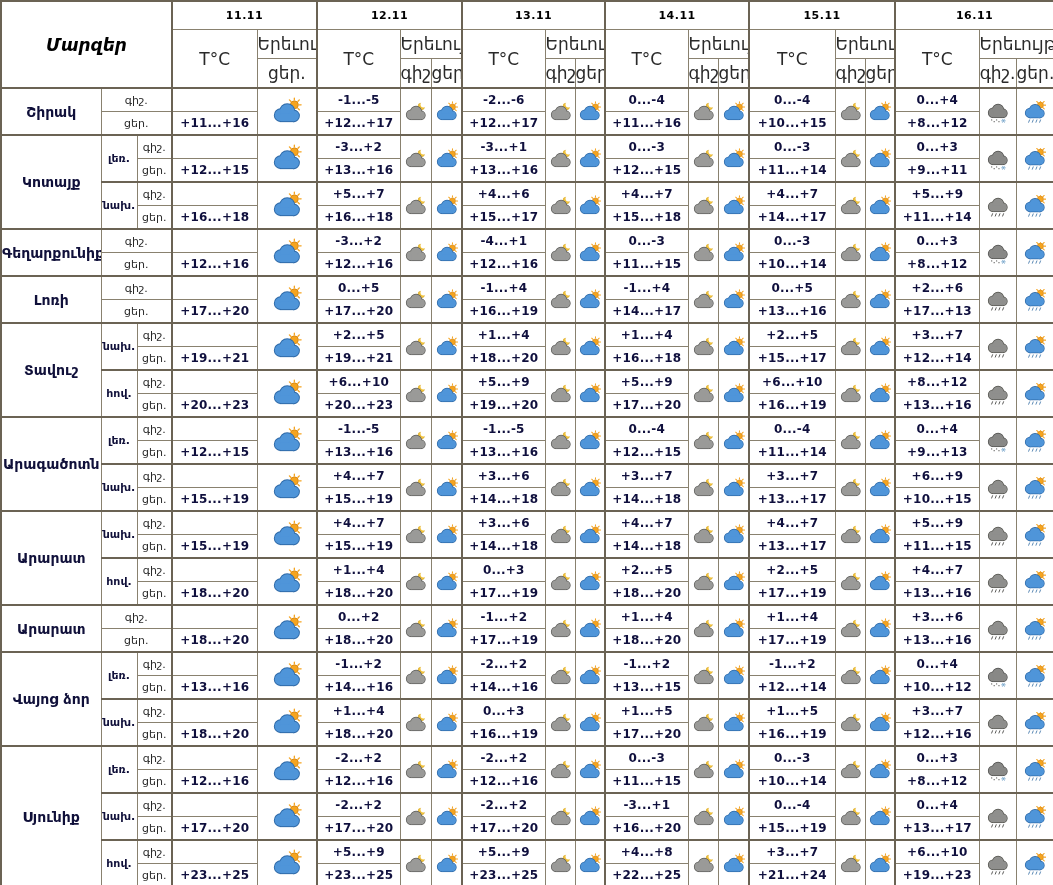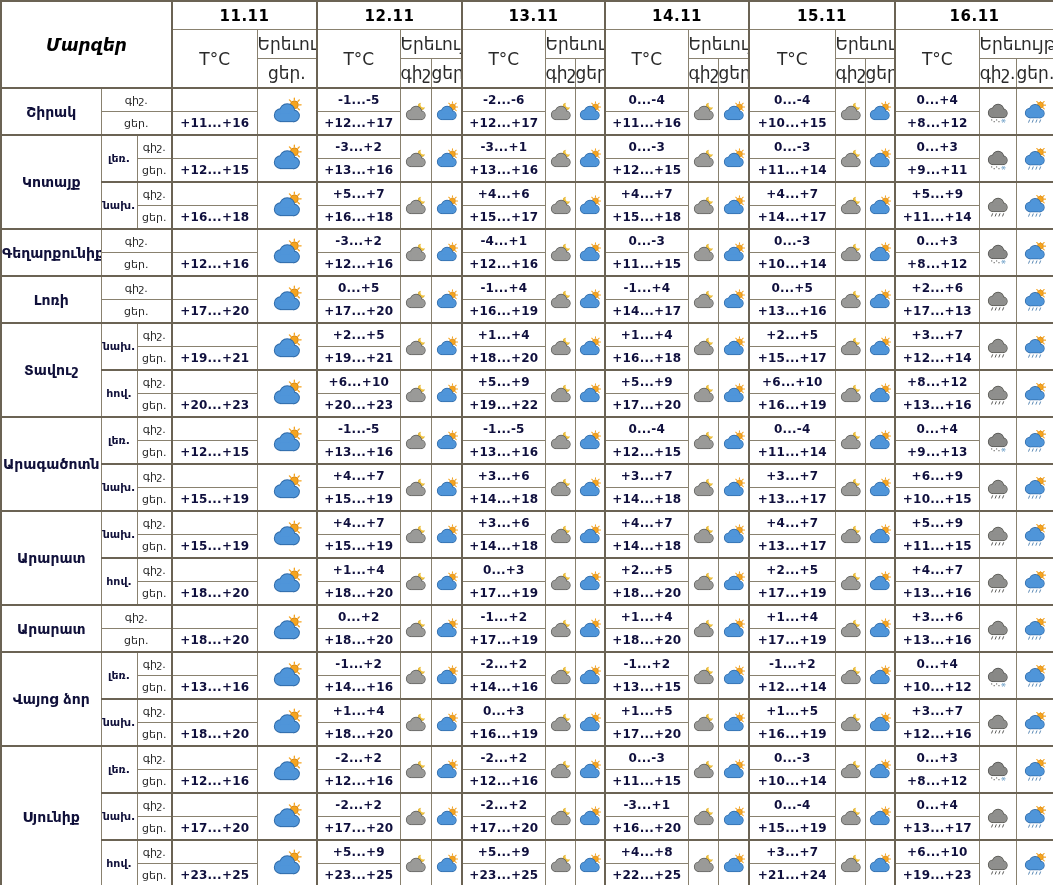--- a/index.html
+++ b/index.html
@@ -4,21 +4,21 @@
 <style>
   html,body{margin:0;padding:0;background:#fff;}
   .wrap{width:1053px;}
   table{border-collapse:collapse;table-layout:fixed;width:1053px;
         font-family:"DejaVu Sans",sans-serif;border:2px solid #6b6354;}
   th,td{border:1px solid #89816f;background:#fff;text-align:center;
         vertical-align:middle;padding:0;color:#1a1a1a;overflow:hidden;}
   thead tr.r1 th{height:27px;}
   thead tr.r2 th{height:28px;}
   thead tr.r3 th{height:28px;}
-  th.date{font-weight:bold;font-size:15px;color:#000;letter-spacing:.5px;}
+  th.date{font-weight:bold;font-size:11px;color:#000;letter-spacing:.5px;}
   th.lbl{font-weight:normal;font-size:17px;color:#2a2a2a;}
   th.regions-h{font-weight:bold;font-style:italic;font-size:17px;color:#000;border-radius:26px;}
   tbody tr{height:23.5px;}
   th.region{font-weight:bold;font-size:14px;color:#10103a;}
   th.sub{font-weight:bold;font-size:11px;color:#10103a;}
   td.dp{font-weight:normal;font-size:11px;color:#2a2a2a;}
   td.t{font-weight:bold;font-size:12px;color:#0f0f3d;letter-spacing:.2px;}
   .grp{border-left:2px solid #6b6354;}
   tr.block-start>th,tr.block-start>td{border-top:2px solid #6b6354;}
   td.ic svg{display:block;margin:0 auto;width:27px;height:22px;}
@@ -660,21 +660,21 @@
           <td class="ic" rowspan="2">
             <svg viewBox="0 0 28 24">
               <use href="#ic-sun-cloud-rain"></use>
             </svg>
           </td>
         </tr>
         <tr>
           <td class="dp">ցեր.</td>
           <td class="t grp">+20...+23</td>
           <td class="t grp">+20...+23</td>
-          <td class="t grp">+19...+22</td>
+          <td class="t grp">+19...+20</td>
           <td class="t grp">+17...+20</td>
           <td class="t grp">+16...+19</td>
           <td class="t grp">+13...+16</td>
         </tr>
         <tr class="block-start">
           <th class="region" rowspan="4">Արագածոտն</th>
           <th class="sub" rowspan="2">լեռ.</th>
           <td class="dp">գիշ.</td>
           <td class="t grp"></td>
           <td class="ic big" rowspan="2">

